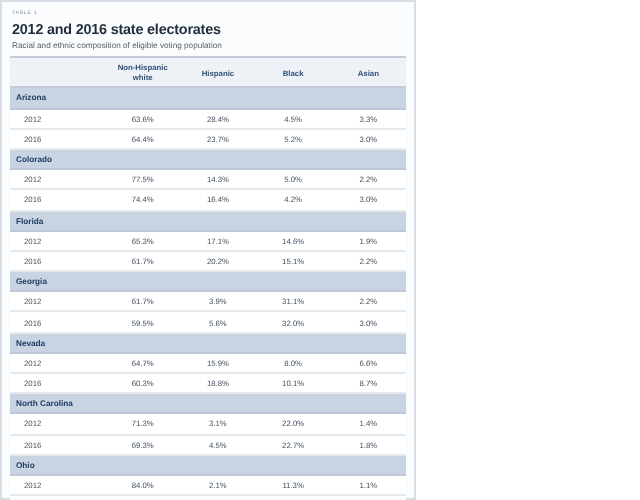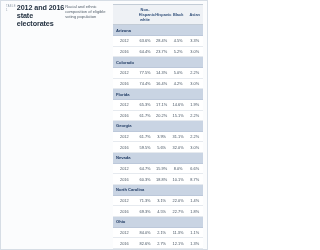--- a/index.html
+++ b/index.html
@@ -15,20 +15,21 @@
     color: #2b3a4a;
   }
   .page {
     width: 208px;
     height: 250px;
     box-sizing: border-box;
     background: #fbfcfd;
     border: 1px solid #d6dde5;
     padding: 3px 4px 0 4px;
     display: flex;
+    flex-direction: column;
   }
   .table-label {
     font-size: 2.6px;
     letter-spacing: 0.35px;
     color: #8a97a5;
     text-transform: uppercase;
     line-height: 4px;
     margin: 1px 0 2px 1px;
   }
   .title {

